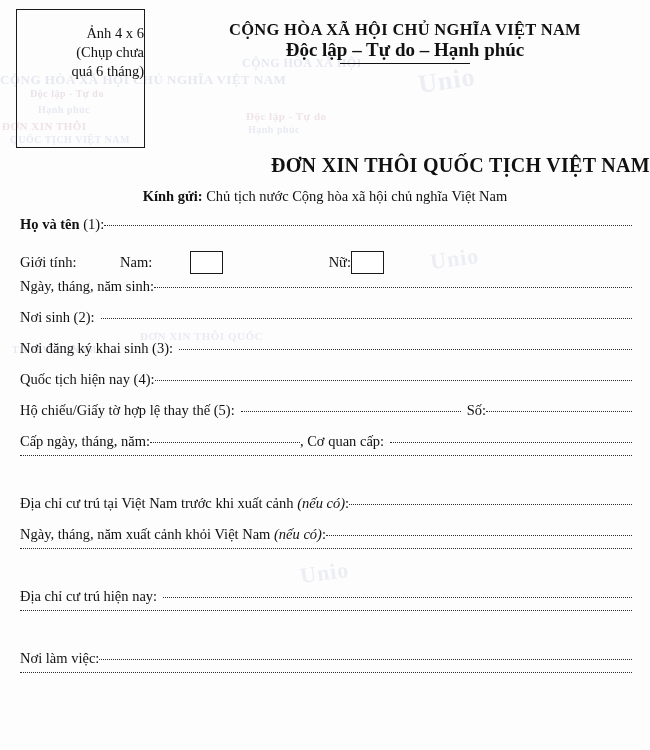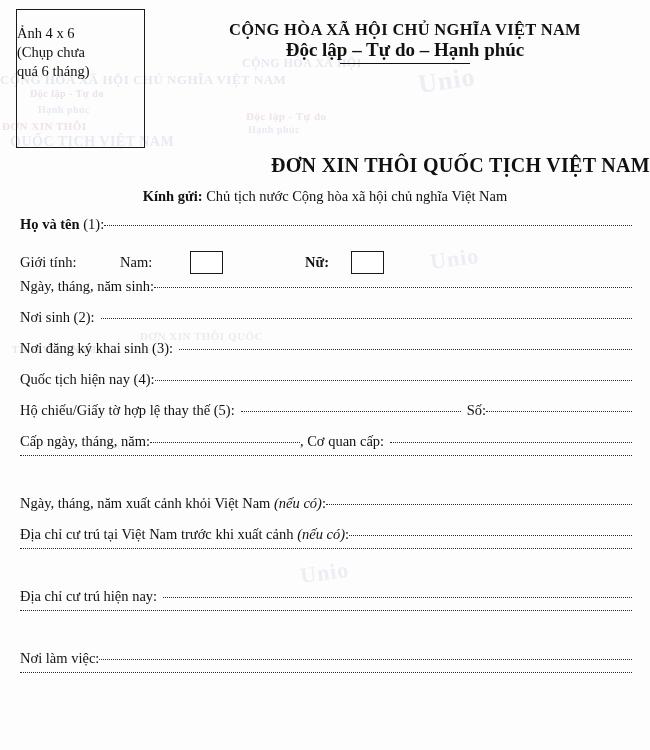--- a/index.html
+++ b/index.html
@@ -24,21 +24,21 @@
     font-weight: bold;
     letter-spacing: 0.5px;
     pointer-events: none;
     white-space: nowrap;
     user-select: none;
   }
   .wm-a { left: 0px;   top: 72px;  font-size: 13px; }
   .wm-b { left: 30px;  top: 88px;  font-size: 10px; color:#d8c8d4; }
   .wm-c { left: 38px;  top: 104px; font-size: 10px; color:#d2d6e6; }
   .wm-d { left: 2px;   top: 120px; font-size: 11px; color:#e0c6d2; }
-  .wm-e { left: 10px;  top: 134px; font-size: 14px; color:#d4d8e8;text-align:right; }
+  .wm-e { left: 10px;  top: 134px; font-size: 10px; color:#d4d8e8;text-align:right; }
   .wm-f { left: 242px; top: 56px;  font-size: 12px; }
   .wm-g { left: 246px; top: 110px; font-size: 11px; color:#e2cad6; }
   .wm-h { left: 248px; top: 124px; font-size: 10px; color:#d4d8e8; }
   .wm-i { left: 140px; top: 330px; font-size: 11px; color:#d6dae9; }
   .wm-j { left: 12px;  top: 344px; font-size: 10px; color:#d9d0e0; }
 
   .wm-logo {
     position: absolute;
     color: #eceef3;
     font-weight: bold;
@@ -55,21 +55,21 @@
 
   
   .photo-box {
     position: absolute;
     left: 16px;
     top: 9px;
     width: 129px;
     height: 139px;
     border: 1.6px solid #1a1a1a;
     box-sizing: border-box;
-    text-align: left;
+    text-align: right;
     background: transparent;
   }
   .photo-box .pline {
     font-size: 14.5px;
     line-height: 19px;
     color: #111;
   }
   .photo-box .pline:first-child { margin-top: 14px; }
 
   
@@ -147,21 +147,21 @@
     min-width: 6px;
   }
   .dots.fixed-220 { flex: 0 0 220px; }
   .dots.fixed-150 { flex: 0 0 150px; }
   .gap6 { flex: 0 0 6px; }
 
   
   .grow { height: 31px; display: flex; align-items: center; font-size: 14.5px; }
   .grow .g-label { width: 100px; }
   .grow .g-nam { width: 70px; }
-  .grow .g-nu { width: 68px; text-align: center; font-weight: bold; }
+  .grow .g-nu { width: 68px; text-align: right; }
   .checkbox {
     width: 33px;
     height: 23px;
     border: 1.4px solid #1a1a1a;
     box-sizing: border-box;
     background: #ffffff;
   }
   .cb-gap { width: 60px; }
 
   
@@ -260,29 +260,29 @@
     <span class="lbl">, Cơ quan cấp:</span>
     <span class="gap6"></span>
     <span class="dots"></span>
   </div>
 
   <div class="blank-row">
     <span class="dots"></span>
   </div>
 
   <div class="frow">
+    <span class="lbl"><span>Địa chỉ cư trú tại Việt Nam trước khi xuất cảnh</span> <i>(nếu có)</i><span>:</span></span>
+    <span class="dots"></span>
+  </div>
+
+  <div class="frow">
     <span class="lbl"><span>Ngày, tháng, năm xuất cảnh khỏi Việt Nam</span> <i>(nếu có)</i><span>:</span></span>
     <span class="dots"></span>
   </div>
 
-  <div class="frow">
-    <span class="lbl"><span>Địa chỉ cư trú tại Việt Nam trước khi xuất cảnh</span> <i>(nếu có)</i><span>:</span></span>
-    <span class="dots"></span>
-  </div>
-
   <div class="blank-row">
     <span class="dots"></span>
   </div>
 
   <div class="frow">
     <span class="lbl">Địa chỉ cư trú hiện nay:</span>
     <span class="gap6"></span>
     <span class="dots"></span>
   </div>
 

